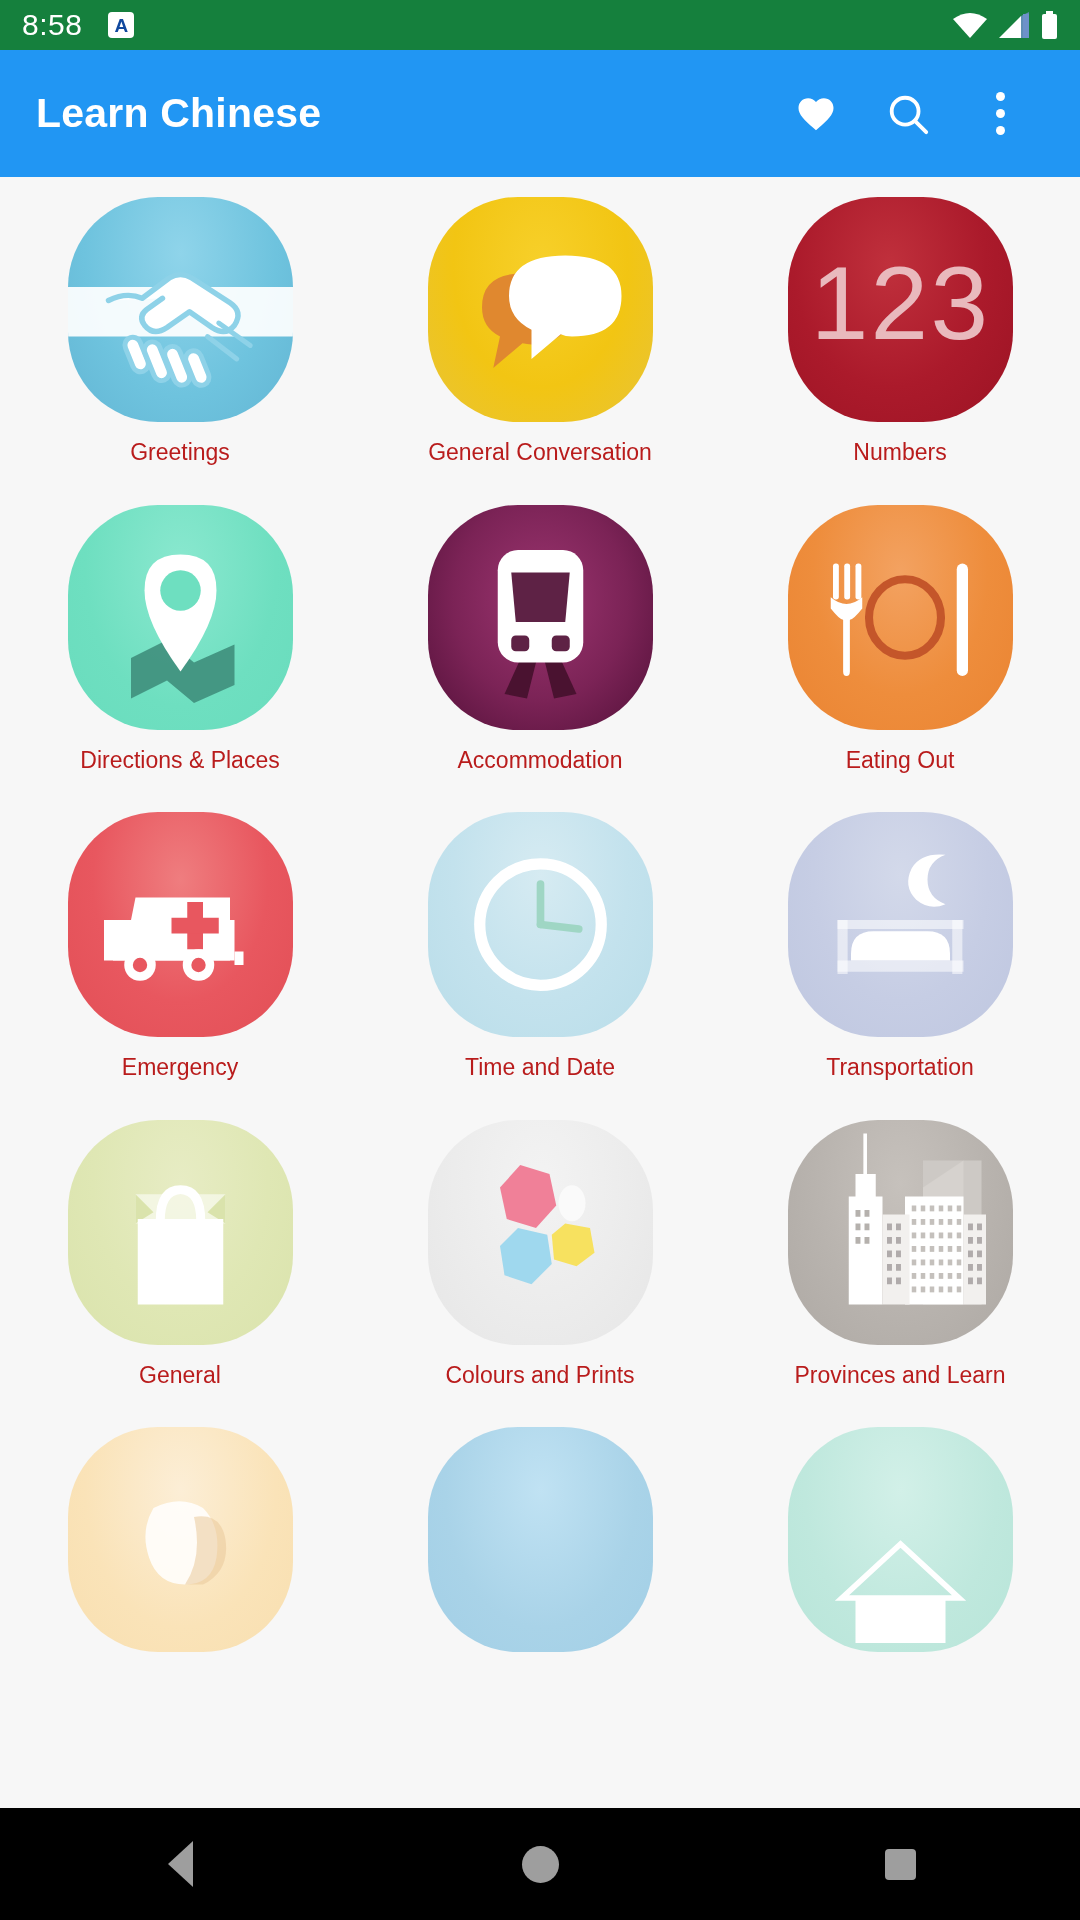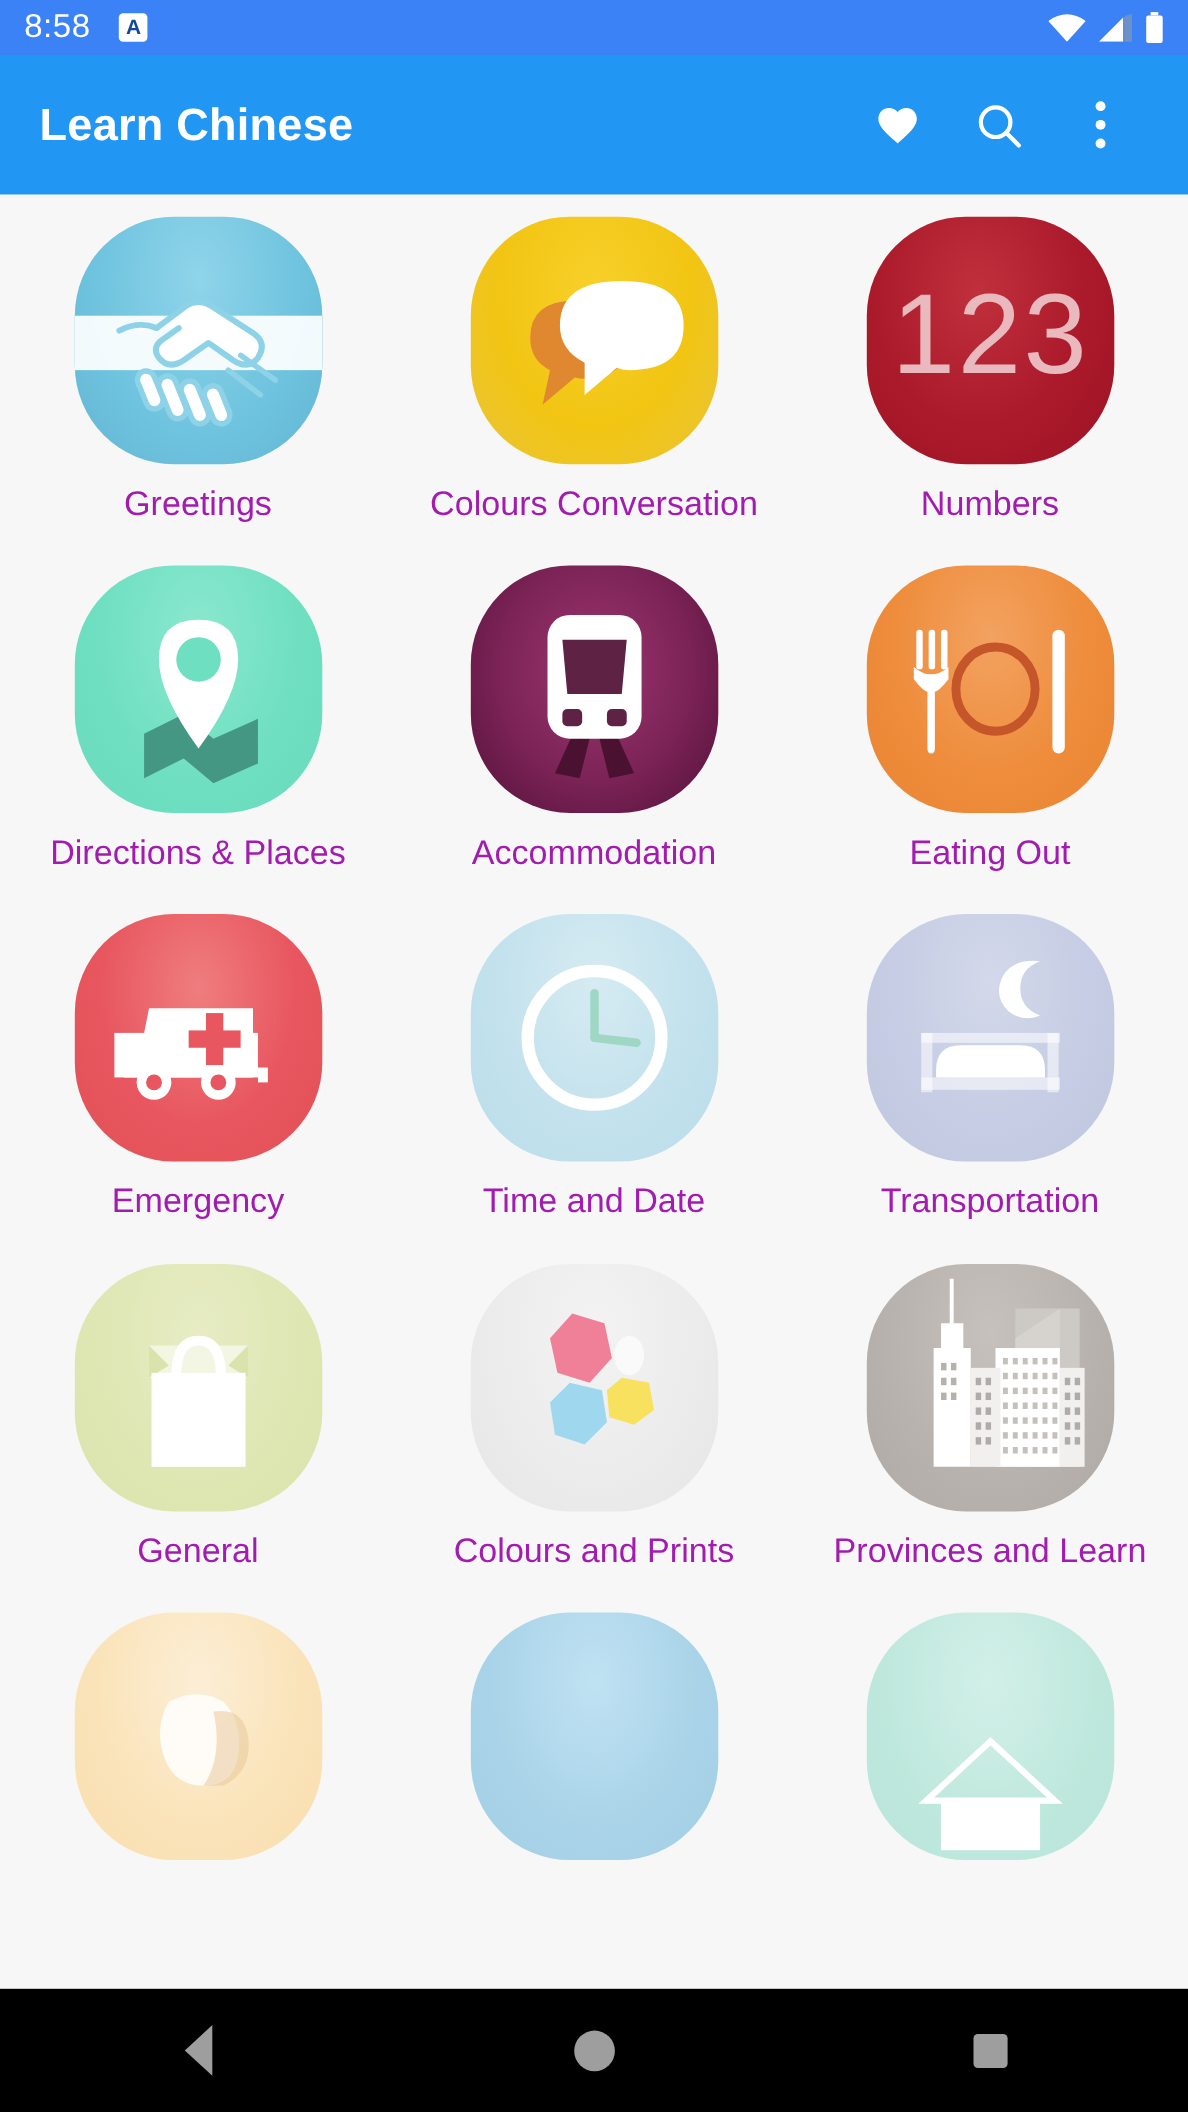--- a/index.html
+++ b/index.html
@@ -11,21 +11,21 @@
     width: 1080px;
     height: 1920px;
     overflow: hidden;
     font-family: "Liberation Sans", sans-serif;
     position: relative;
   }
 
   
   .status-bar {
     height: 50px;
-    background: #3b82f6;
+    background: #15803d;
     display: flex;
     align-items: center;
     padding: 0 22px;
     box-sizing: border-box;
   }
   .status-time {
     color: #ffffff;
     font-size: 30px;
     font-weight: 400;
     letter-spacing: 0.5px;
@@ -123,22 +123,22 @@
     align-items: center;
     justify-content: center;
   }
   .tile-icon svg {
     display: block;
     position: relative;
     z-index: 2;
   }
   .tile-label {
     margin-top: 17px;
-    font-size: 31px;
-    color: #a21caf;
+    font-size: 23px;
+    color: #b91c1c;
     text-align: center;
     line-height: 1.2;
     white-space: nowrap;
   }
 
   
   .nav-bar {
     position: absolute;
     left: 0; right: 0; bottom: 0;
     height: 112px;
@@ -251,21 +251,21 @@
       <div class="tile-label">Greetings</div>
     </div>
 
     <div class="tile">
       <div class="tile-icon" style="background:radial-gradient(ellipse at 50% 30%, #f7d02a 0%, #f2c513 55%, #e8c438 100%);">
         <svg width="225" height="225" viewBox="0 0 100 100">
           <path d="M42 34 Q24 34 24 49 Q24 58 32 62 L29 76 L42 65 Q46 66 50 65 Q64 63 64 49 Q64 34 42 34 Z" fill="#e0882f"></path>
           <path d="M61 26 Q36 26 36 44 Q36 54 46 59 L46 72 L59 61 Q61 62 64 62 Q86 62 86 44 Q86 26 61 26 Z" fill="#ffffff"></path>
         </svg>
       </div>
-      <div class="tile-label">Colours Conversation</div>
+      <div class="tile-label">General Conversation</div>
     </div>
 
     <div class="tile">
       <div class="tile-icon" style="background:radial-gradient(ellipse at 45% 30%, #c0303c 0%, #ab1a2b 55%, #9c1324 100%);">
         <svg width="225" height="225" viewBox="0 0 100 100">
           <text x="50" y="63" font-family="Liberation Sans, sans-serif" font-size="46" fill="#e9b9bd" text-anchor="middle" letter-spacing="1">123</text>
         </svg>
       </div>
       <div class="tile-label">Numbers</div>
     </div>

